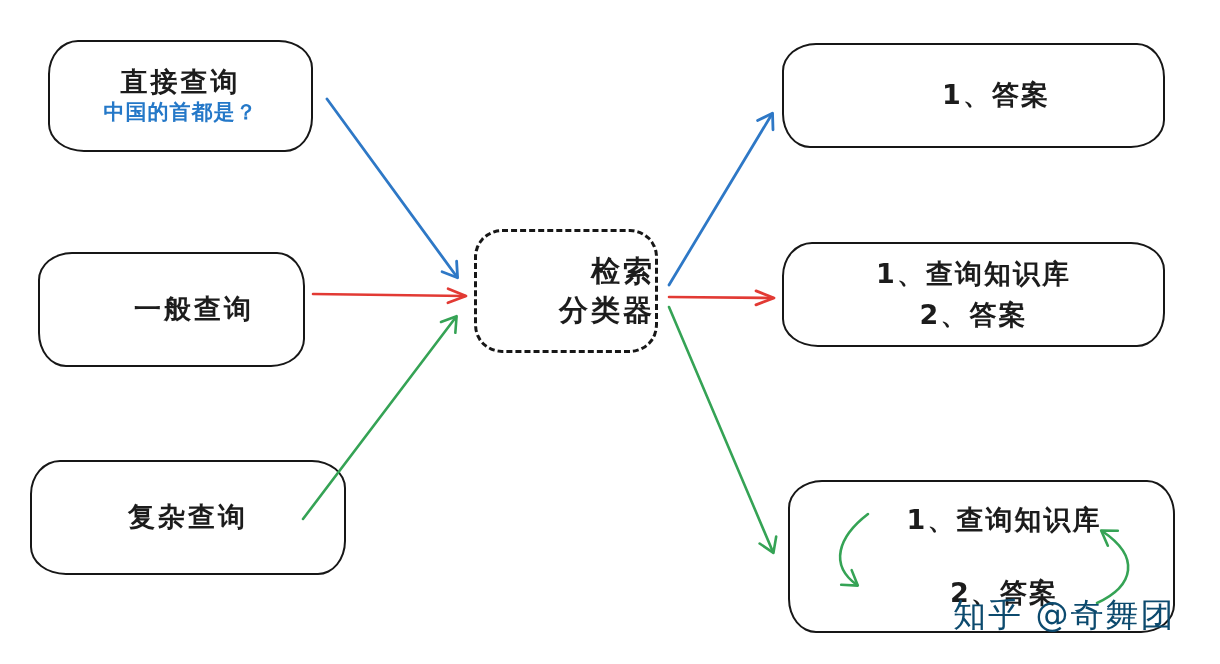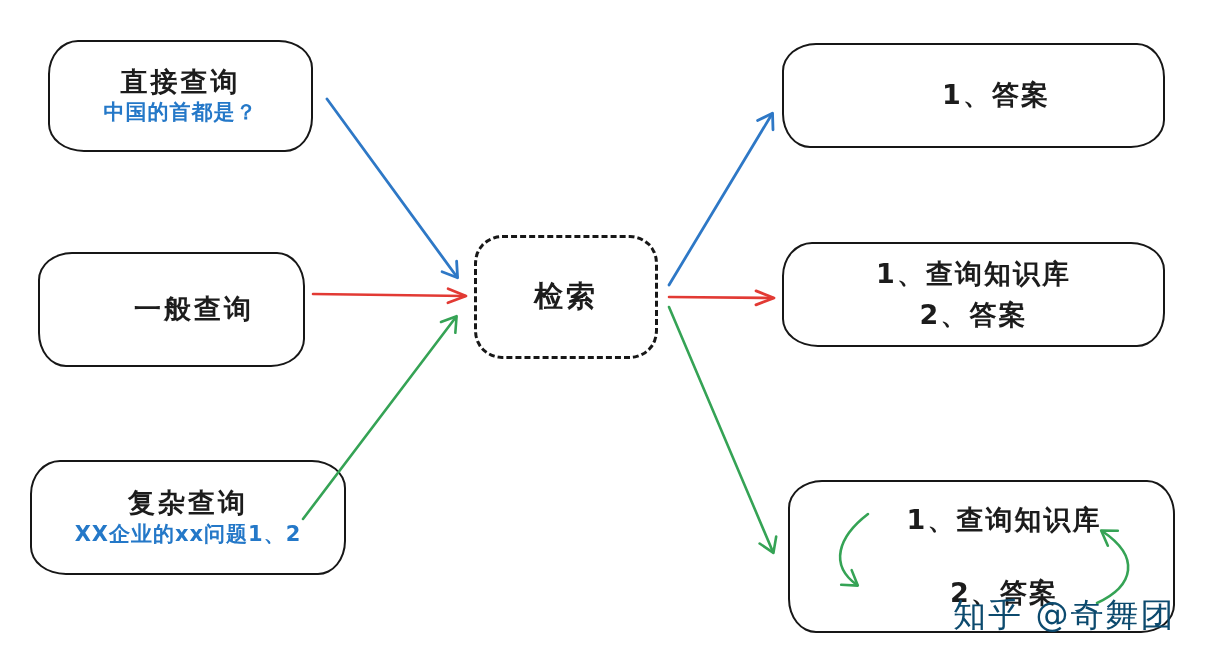--- a/index.html
+++ b/index.html
@@ -108,25 +108,25 @@
     <div class="node-title">直接查询</div>
     <div class="node-example" style="color: rgb(36, 120, 200);">中国的首都是？</div>
   </div>
 
   <div class="node wobbly-b" style="left:38px; top:252px; width:267px; height:115px;">
     <div class="node-title">一般查询</div>
   </div>
 
   <div class="node wobbly-a" style="left:30px; top:460px; width:316px; height:115px;">
     <div class="node-title">复杂查询</div>
-    <div class="node-example" style="color: rgb(36, 120, 200);">XX企业的xx问题1、2</div>
   </div>
 
-  <div class="node classifier" style="left:474px; top:235px; width:184px; height:124px;">
+  <div class="node classifier" style="left:474px; top:229px; width:184px; height:124px;align-items:flex-end;">
     <div class="node-title">检索</div>
+    <div class="node-title">分类器</div>
   </div>
 
   <div class="node wobbly-b" style="left:782px; top:43px; width:383px; height:105px;">
     <div class="step-line">1、答案</div>
   </div>
 
   <div class="node wobbly-a" style="left:782px; top:242px; width:383px; height:105px;">
     <div class="step-line">1、查询知识库</div>
     <div class="step-line">2、答案</div>
   </div>

